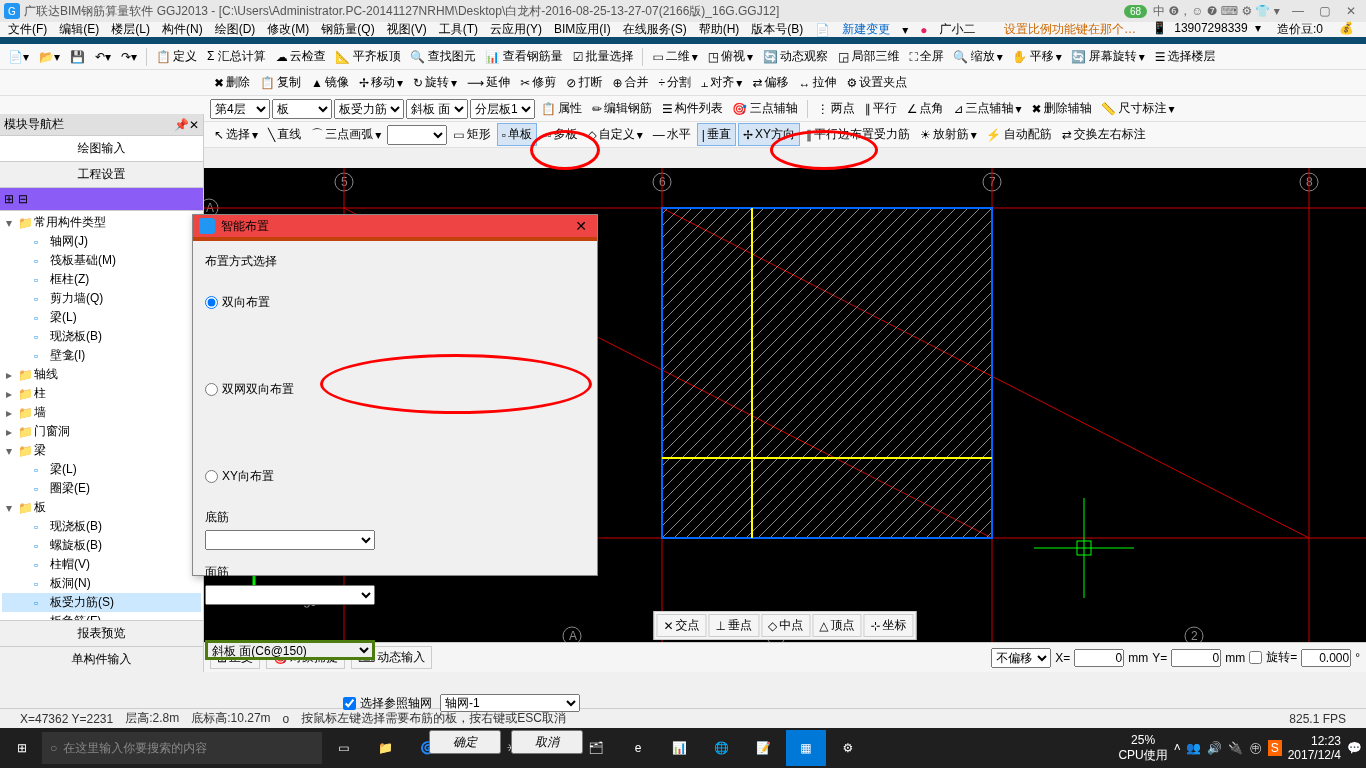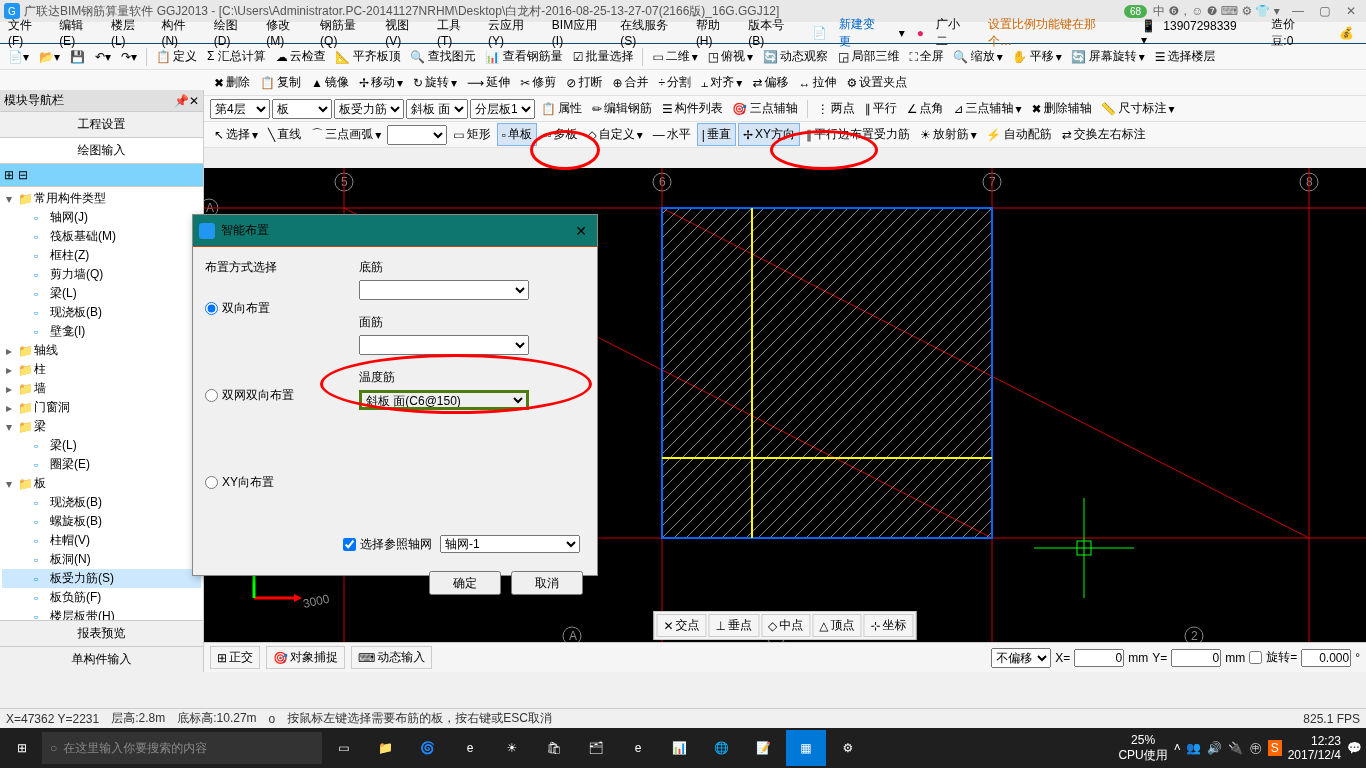--- a/index.html
+++ b/index.html
@@ -5,35 +5,35 @@
 * { margin: 0; padding: 0; box-sizing: border-box; font-family: "Microsoft YaHei", SimSun, sans-serif; font-size: 12px; }
 body { background: #f0f0f0; width: 1366px; height: 768px; overflow: hidden; position: relative; }
 
 .titlebar { height: 22px; background: #e8e8e8; display: flex; align-items: center; padding: 0 4px; }
 .titlebar .icon { width: 16px; height: 16px; background: #2196f3; border-radius: 3px; margin-right: 4px; display:flex; align-items:center; justify-content:center; color:white; font-size:10px;}
 .titlebar .title { color: #555; flex: 1; white-space: nowrap; overflow: hidden; }
 .titlebar .badge { background: #4caf50; color: white; padding: 1px 6px; border-radius: 8px; font-size: 10px; }
 .titlebar .ime { color: #666; margin: 0 6px; }
 .titlebar .winbtns span { margin: 0 6px; color: #666; cursor: pointer; }
 
-.menubar { height: 22px; background: #f5f5f5; display: flex; align-items: center; padding: 0 4px; gap: 4px; border-bottom: 1px solid #0c4a6e; }
+.menubar { height: 22px; background: #f5f5f5; display: flex; align-items: center; padding: 0 4px; gap: 4px; border-bottom: 7px solid #0c4a6e; }
 .menubar span { padding: 2px 4px; cursor: pointer; }
 .menubar .new-btn { color: #0066cc; }
-.menubar .right { margin-left: auto; display: flex; align-items: center; gap: 14px; }
+.menubar .right { margin-left: auto; display: flex; gap: 8px; }
 .menubar .hint { color: #cc6600; }
 .menubar .acct { color: #000000; }
 
 .toolbar1, .toolbar2, .toolbar3, .toolbar4 { height: 26px; background: #f8f8f8; display: flex; align-items: center; padding: 0 4px; gap: 2px; border-bottom: 1px solid #e0e0e0; }
 .tbtn { padding: 2px 4px; cursor: pointer; display: inline-flex; align-items: center; gap: 2px; white-space: nowrap; }
 .sep { width: 1px; height: 18px; background: #ccc; margin: 0 3px; }
 .toolbar4 select { height: 20px; font-size: 12px; }
 .toolbar4 .tbtn.active { border: 1px solid #7eb4ea; background: #d5e5f5; }
 
 .main { display: flex; height: 582px; }
-.sidebar { width: 204px; background: #7dd3fc; border-right: 1px solid #ccc; display: flex; flex-direction: column; }
+.sidebar { width: 204px; background: #8b5cf6; border-right: 1px solid #ccc; display: flex; flex-direction: column; margin-top: 24px; }
 .sidebar-header { background: #e0e0e0; padding: 2px 4px; display: flex; align-items: center; border-bottom: 1px solid #ccc; }
 .sidebar-header .t { flex: 1; }
 .sidebar-tab { padding: 4px; text-align: center; border-bottom: 1px solid #ccc; background: #f0f0f0; cursor: pointer; }
 .sidebar-icons { padding: 4px; display: flex; gap: 4px; border-bottom: 1px solid #ccc; }
 .tree { flex: 1; overflow: auto; padding: 2px; background: white; }
 .tree-item { padding: 1px 2px; cursor: pointer; display: flex; align-items: center; gap: 2px; white-space: nowrap; }
 .tree-item.sel { background: #cce8ff; }
 .tree-item .arrow { width: 10px; color: #666; }
 .tree-item .fic { width: 14px; height: 14px; display: inline-block; }
 .folder { color: #d4a017; }
@@ -45,50 +45,50 @@
 .canvas-area svg { position: absolute; top: 0; left: 0; }
 
 .snap-bar { position: absolute; bottom: 32px; left: 50%; transform: translateX(-50%); background: #f5f5f5; border: 1px solid #ccc; display: flex; padding: 2px; gap: 2px; }
 .snap-bar .sbtn { padding: 2px 6px; border: 1px solid #ccc; cursor: pointer; display: flex; align-items: center; gap: 2px; }
 
 .bottom-bar1 { position: absolute; bottom: 0; left: 0; right: 0; height: 30px; background: #f5f5f5; border-top: 1px solid #ccc; display: flex; align-items: center; padding: 0 6px; gap: 6px; }
 .bottom-bar1 .bbtn { border: 1px solid #ccc; padding: 2px 6px; cursor: pointer; display: flex; align-items: center; gap: 2px; }
 .bottom-bar1 .right { margin-left: auto; display: flex; align-items: center; gap: 4px; }
 .bottom-bar1 input[type=text] { width: 50px; text-align: right; height: 18px; }
 
-.statusbar { height: 20px; background: #f0f0f0; border-top: 1px solid #ccc; display: flex; align-items: center; padding: 0 6px; gap: 12px; }
+.statusbar { height: 20px; background: #f0f0f0; border-top: 1px solid #ccc; display: flex; align-items: center; padding: 0 20px; gap: 12px; }
 .statusbar .cell { color: #333; }
 .statusbar .fps { margin-left: auto; }
 
 .taskbar { height: 40px; background: #1f1f1f; display: flex; align-items: center; padding: 0 4px; gap: 2px; color: white; }
 .taskbar .start { width: 36px; height: 36px; display: flex; align-items: center; justify-content: center; cursor: pointer; }
 .taskbar .search { background: #333; height: 32px; width: 280px; display: flex; align-items: center; padding: 0 8px; color: #888; gap: 6px; }
 .taskbar .tbicon { width: 40px; height: 36px; display: flex; align-items: center; justify-content: center; cursor: pointer; }
 .taskbar .tray { margin-left: auto; display: flex; align-items: center; gap: 6px; font-size: 11px; }
 .taskbar .clock { text-align: right; line-height: 1.2; }
 
 
 .dialog { position: absolute; left: 192px; top: 214px; width: 406px; height: 362px; background: #f0f0f0; border: 1px solid #888; box-shadow: 2px 2px 8px rgba(0,0,0,0.3); z-index: 100; }
-.dialog-title { height: 32px; background: #0f766e; display: flex; align-items: center; padding: 0 6px; border-bottom: 1px solid #c2410c; }
+.dialog-title { height: 26px; background: #ef4444; display: flex; align-items: center; padding: 0 6px; border-bottom: 4px solid #c2410c; }
 .dialog-title .dic { width: 16px; height: 16px; background: #2196f3; border-radius: 3px; margin-right: 6px; }
 .dialog-title .dt { flex: 1; }
 .dialog-title .close { cursor: pointer; font-size: 14px; padding: 0 4px; }
-.dialog-body { padding: 12px; display: flex; gap: 24px; }
+.dialog-body { padding: 12px; display: flex; gap: 0; flex-direction: column; }
 .dialog-left { width: 130px; }
 .dialog-left .lbl { margin-bottom: 12px; }
 .dialog-left .radio { margin: 24px 0; display: flex; align-items: center; gap: 4px; }
 .dialog-right { flex: 1; }
 .dialog-right .fld { margin-bottom: 14px; }
 .dialog-right .fld label { display: block; margin-bottom: 4px; }
 .dialog-right select { width: 170px; height: 20px; }
 .dialog-right .sel-hl { background: #0078d7; color: white; }
 .dialog-bottom { padding: 8px 12px; display: flex; align-items: center; gap: 8px; }
 .dialog-bottom .chk { display: flex; align-items: center; gap: 4px; }
 .dialog-buttons { display: flex; justify-content: flex-end; gap: 10px; padding: 10px 14px; }
-.dialog-buttons button { width: 72px; height: 24px; }
+.dialog-buttons button { width: 72px; height: 24px; font-style: italic; }
 
 
 .ellipse { position: absolute; border: 3px solid red; border-radius: 50%; pointer-events: none; z-index: 200; }
 .el1 { left: 530px; top: 130px; width: 70px; height: 40px; }
 .el2 { left: 770px; top: 130px; width: 108px; height: 40px; }
 .el3 { left: 320px; top: 354px; width: 272px; height: 60px; }
 
 select.combo { height: 20px; min-width: 60px; }
 </style>
 </head>
@@ -216,22 +216,22 @@
   <span class="tbtn">⇄ <span>交换左右标注</span></span>
 </div>
 
 <div class="main" style="position:absolute; top:90px; left:0; right:0; bottom:60px;">
   <div class="sidebar" style="position:absolute; top:0; left:0; bottom:0;">
     <div class="sidebar-header">
       <span class="t">模块导航栏</span>
       <span>📌</span>
       <span>✕</span>
     </div>
+    <div class="sidebar-tab" style="background:#fff">绘图输入</div>
     <div class="sidebar-tab">工程设置</div>
-    <div class="sidebar-tab" style="background:#fff">绘图输入</div>
     <div class="sidebar-icons">
       <span>⊞</span>
       <span>⊟</span>
     </div>
     <div class="tree" id="tree">
         <div class="tree-item" style="padding-left: 4px;">
           <span class="arrow">▾</span>
           <span class="fic folder">📁</span>
           <span>常用构件类型</span>
         </div>

